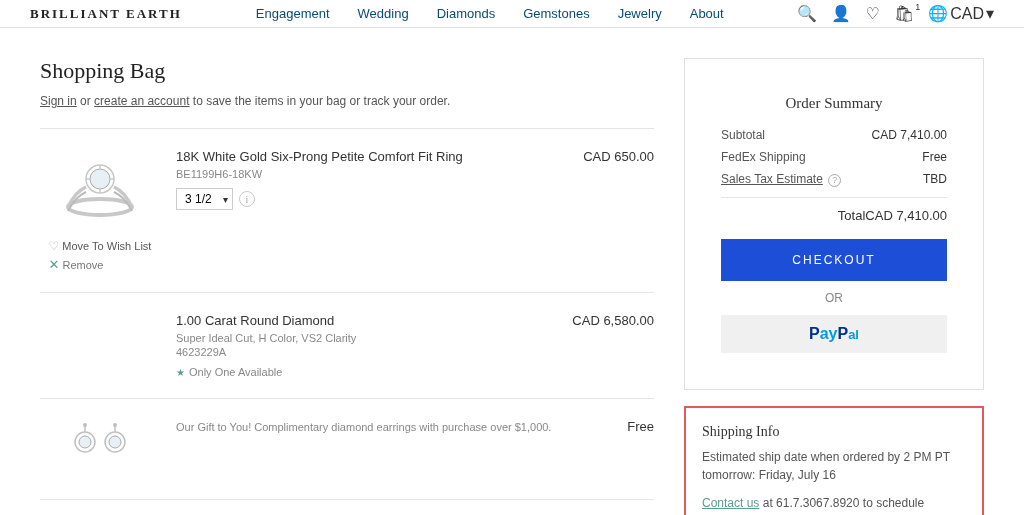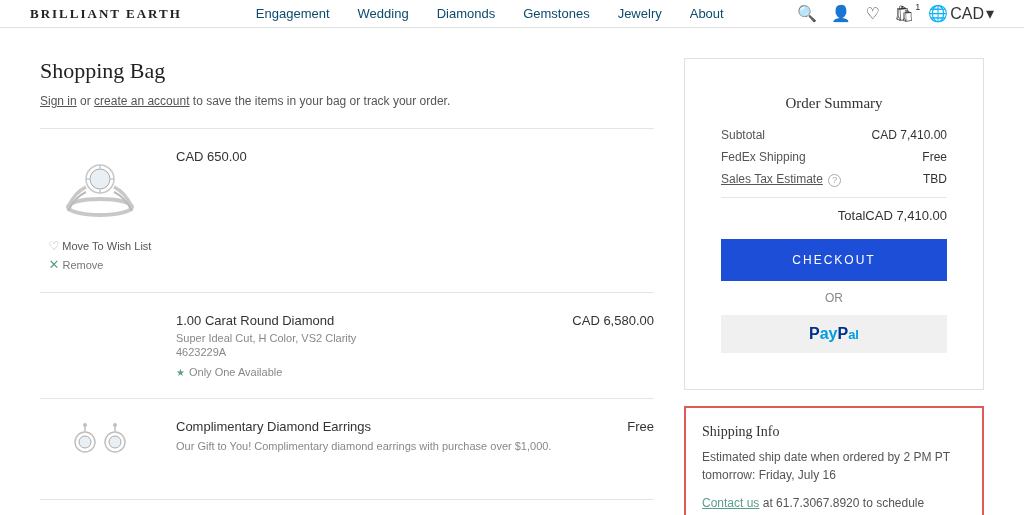--- a/index.html
+++ b/index.html
@@ -463,20 +463,35 @@
             <span>Move To Wish List</span>
           </div>
           <div class="remove-link">
             <span class="remove-x">✕</span>
             <span>Remove</span>
           </div>
         </div>
       </div>
       <div class="item-details">
         <div class="item-row-top">
+          <div>
+            <div class="item-name">18K White Gold Six-Prong Petite Comfort Fit Ring</div>
+            <div class="item-sku">BE1199H6-18KW</div>
+            <div class="size-selector">
+              <div class="size-dropdown-wrapper">
+                <select class="size-dropdown">
+                  <option>3 1/2</option>
+                  <option>4</option>
+                  <option>4 1/2</option>
+                  <option>5</option>
+                </select>
+              </div>
+              <span class="info-icon">i</span>
+            </div>
+          </div>
           <div class="item-price">CAD 650.00</div>
         </div>
       </div>
     </div>
 
     <div class="cart-item">
       <div class="item-image" style="width:120px;"></div>
       <div class="item-details">
         <div class="item-row-top">
           <div>
@@ -506,21 +521,20 @@
             <circle cx="50" cy="20" r="10" fill="none" stroke="#c0c0c0" stroke-width="1.5"></circle>
             <circle cx="50" cy="20" r="6" fill="#e8f0f5" stroke="#aaa" stroke-width="1"></circle>
             <line x1="50" y1="10" x2="50" y2="4" stroke="#c0c0c0" stroke-width="1.5"></line>
             <circle cx="50" cy="3" r="2" fill="#c0c0c0"></circle>
           </svg>
         </div>
       </div>
       <div class="item-details">
         <div class="item-row-top">
           <div>
-            <div class="item-name">Complimentary Diamond Earrings</div>
             <div class="complimentary-desc">Our Gift to You! Complimentary diamond earrings with purchase over $1,000.</div>
           </div>
           <div class="item-price-free">Free</div>
         </div>
       </div>
     </div>
   </div>
 
   <div class="right-section">
 

